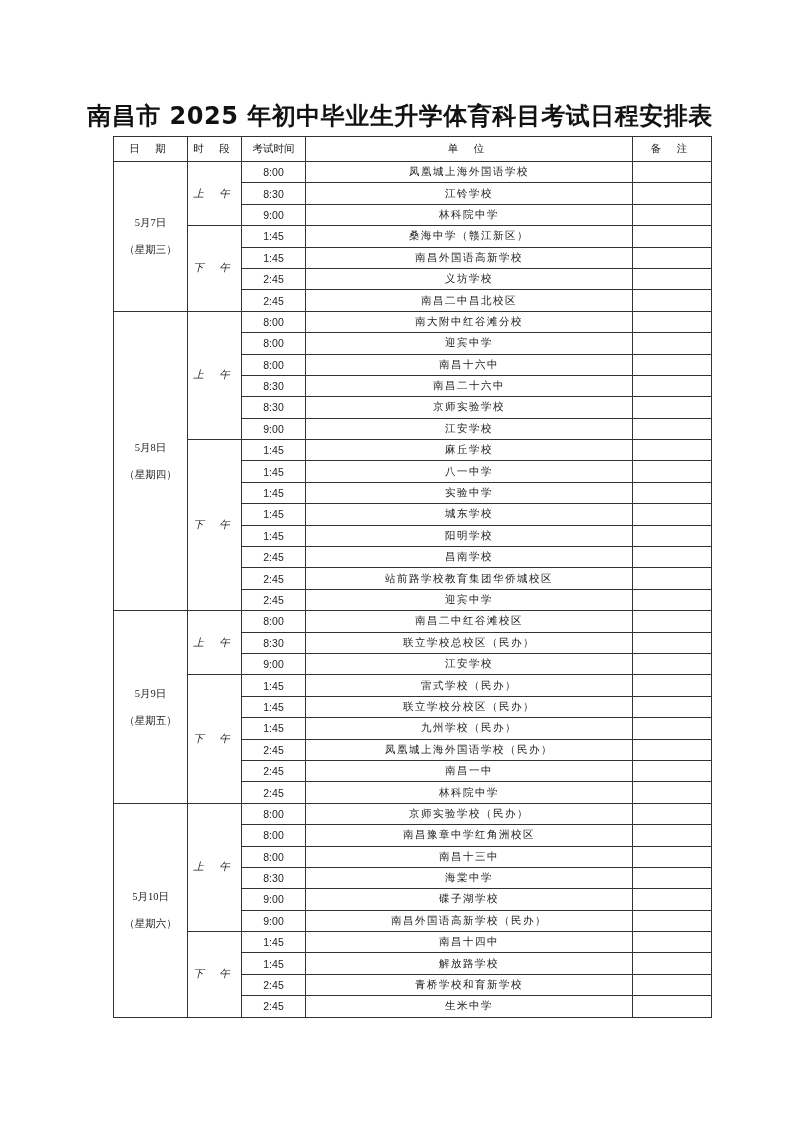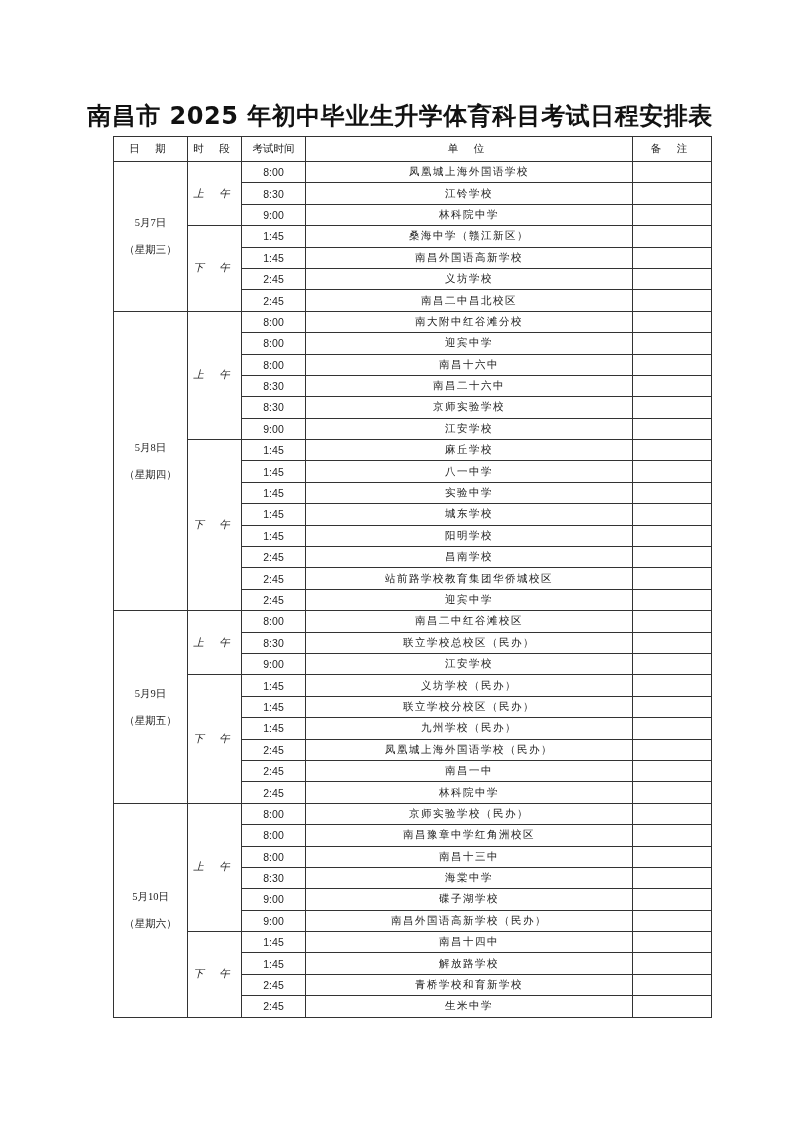--- a/index.html
+++ b/index.html
@@ -177,21 +177,21 @@
         <td class="note"></td>
       </tr>
       <tr>
         <td class="time">9:00</td>
         <td class="unit">江安学校</td>
         <td class="note"></td>
       </tr>
       <tr>
         <td class="period" rowspan="6">下 午</td>
         <td class="time">1:45</td>
-        <td class="unit">义坊学校（民办）</td>
+        <td class="unit">雷式学校（民办）</td>
         <td class="note"></td>
       </tr>
       <tr>
         <td class="time">1:45</td>
         <td class="unit">联立学校分校区（民办）</td>
         <td class="note"></td>
       </tr>
       <tr>
         <td class="time">1:45</td>
         <td class="unit">九州学校（民办）</td>

